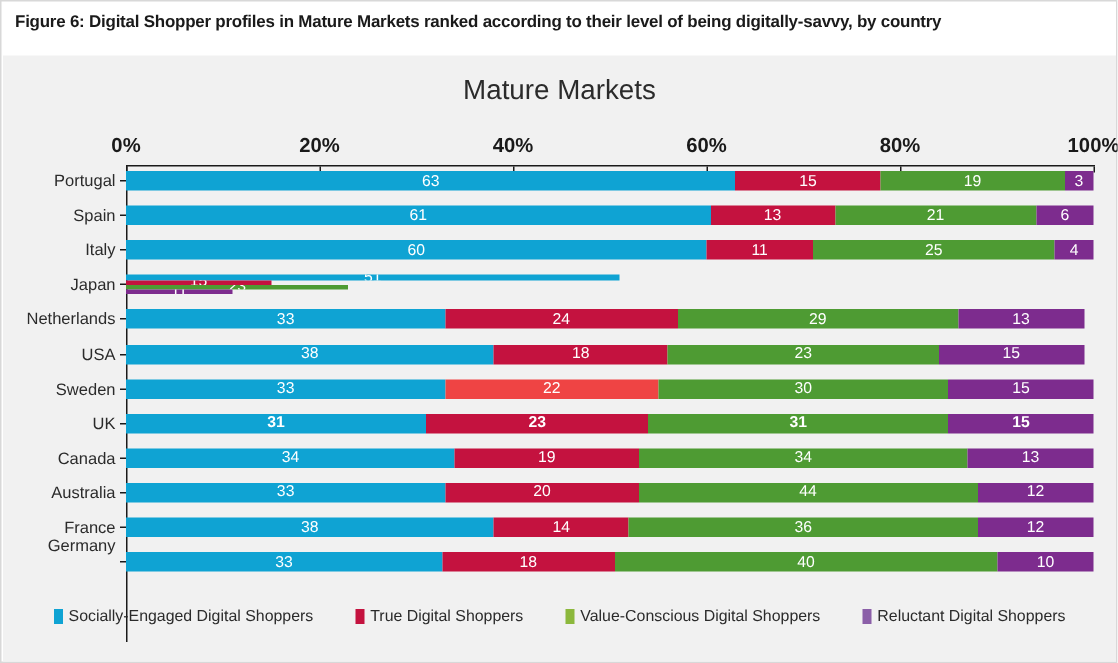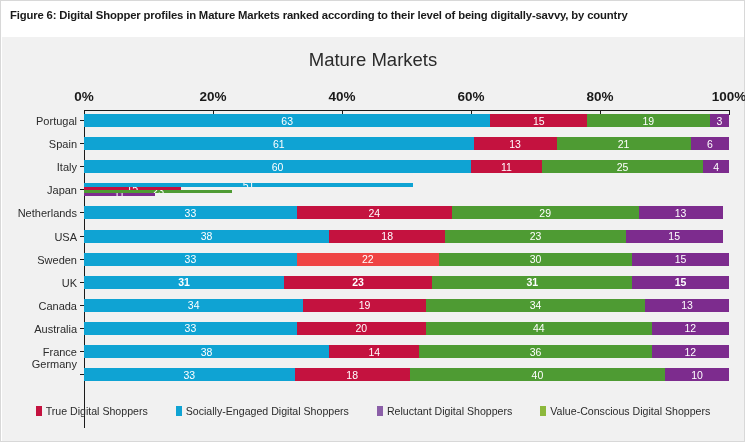--- a/index.html
+++ b/index.html
@@ -366,34 +366,34 @@
             <span class="seg-value">40</span>
           </div>
           <div class="seg" style="width: 64.5px; background: rgb(125, 44, 142);">
             <span class="seg-value">10</span>
           </div>
         </div>
       </div>
 
     <div id="legend">
         <div class="legend-item">
+          <span class="legend-swatch" style="background: rgb(15, 163, 211);"></span>
+          <span class="legend-label">Socially-Engaged Digital Shoppers</span>
+        </div>
+        <div class="legend-item">
           <span class="legend-swatch" style="background: rgb(196, 18, 63);"></span>
           <span class="legend-label">True Digital Shoppers</span>
         </div>
         <div class="legend-item">
-          <span class="legend-swatch" style="background: rgb(15, 163, 211);"></span>
-          <span class="legend-label">Socially-Engaged Digital Shoppers</span>
+          <span class="legend-swatch" style="background: rgb(140, 184, 60);"></span>
+          <span class="legend-label">Value-Conscious Digital Shoppers</span>
         </div>
         <div class="legend-item">
           <span class="legend-swatch" style="background: rgb(139, 95, 168);"></span>
           <span class="legend-label">Reluctant Digital Shoppers</span>
-        </div>
-        <div class="legend-item">
-          <span class="legend-swatch" style="background: rgb(140, 184, 60);"></span>
-          <span class="legend-label">Value-Conscious Digital Shoppers</span>
         </div>
       </div>
 
   <div class="row-label" style="top: 78px; right: 667px;">Portugal</div>
       <div class="row-label" style="top: 101.1px; right: 667px;">Spain</div>
       <div class="row-label" style="top: 124.2px; right: 667px;">Italy</div>
       <div class="row-label" style="top: 147.3px; right: 667px;">Japan</div>
       <div class="row-label" style="top: 170.4px; right: 667px;">Netherlands</div>
       <div class="row-label" style="top: 193.5px; right: 667px;">USA</div>
       <div class="row-label" style="top: 216.6px; right: 667px;">Sweden</div>

